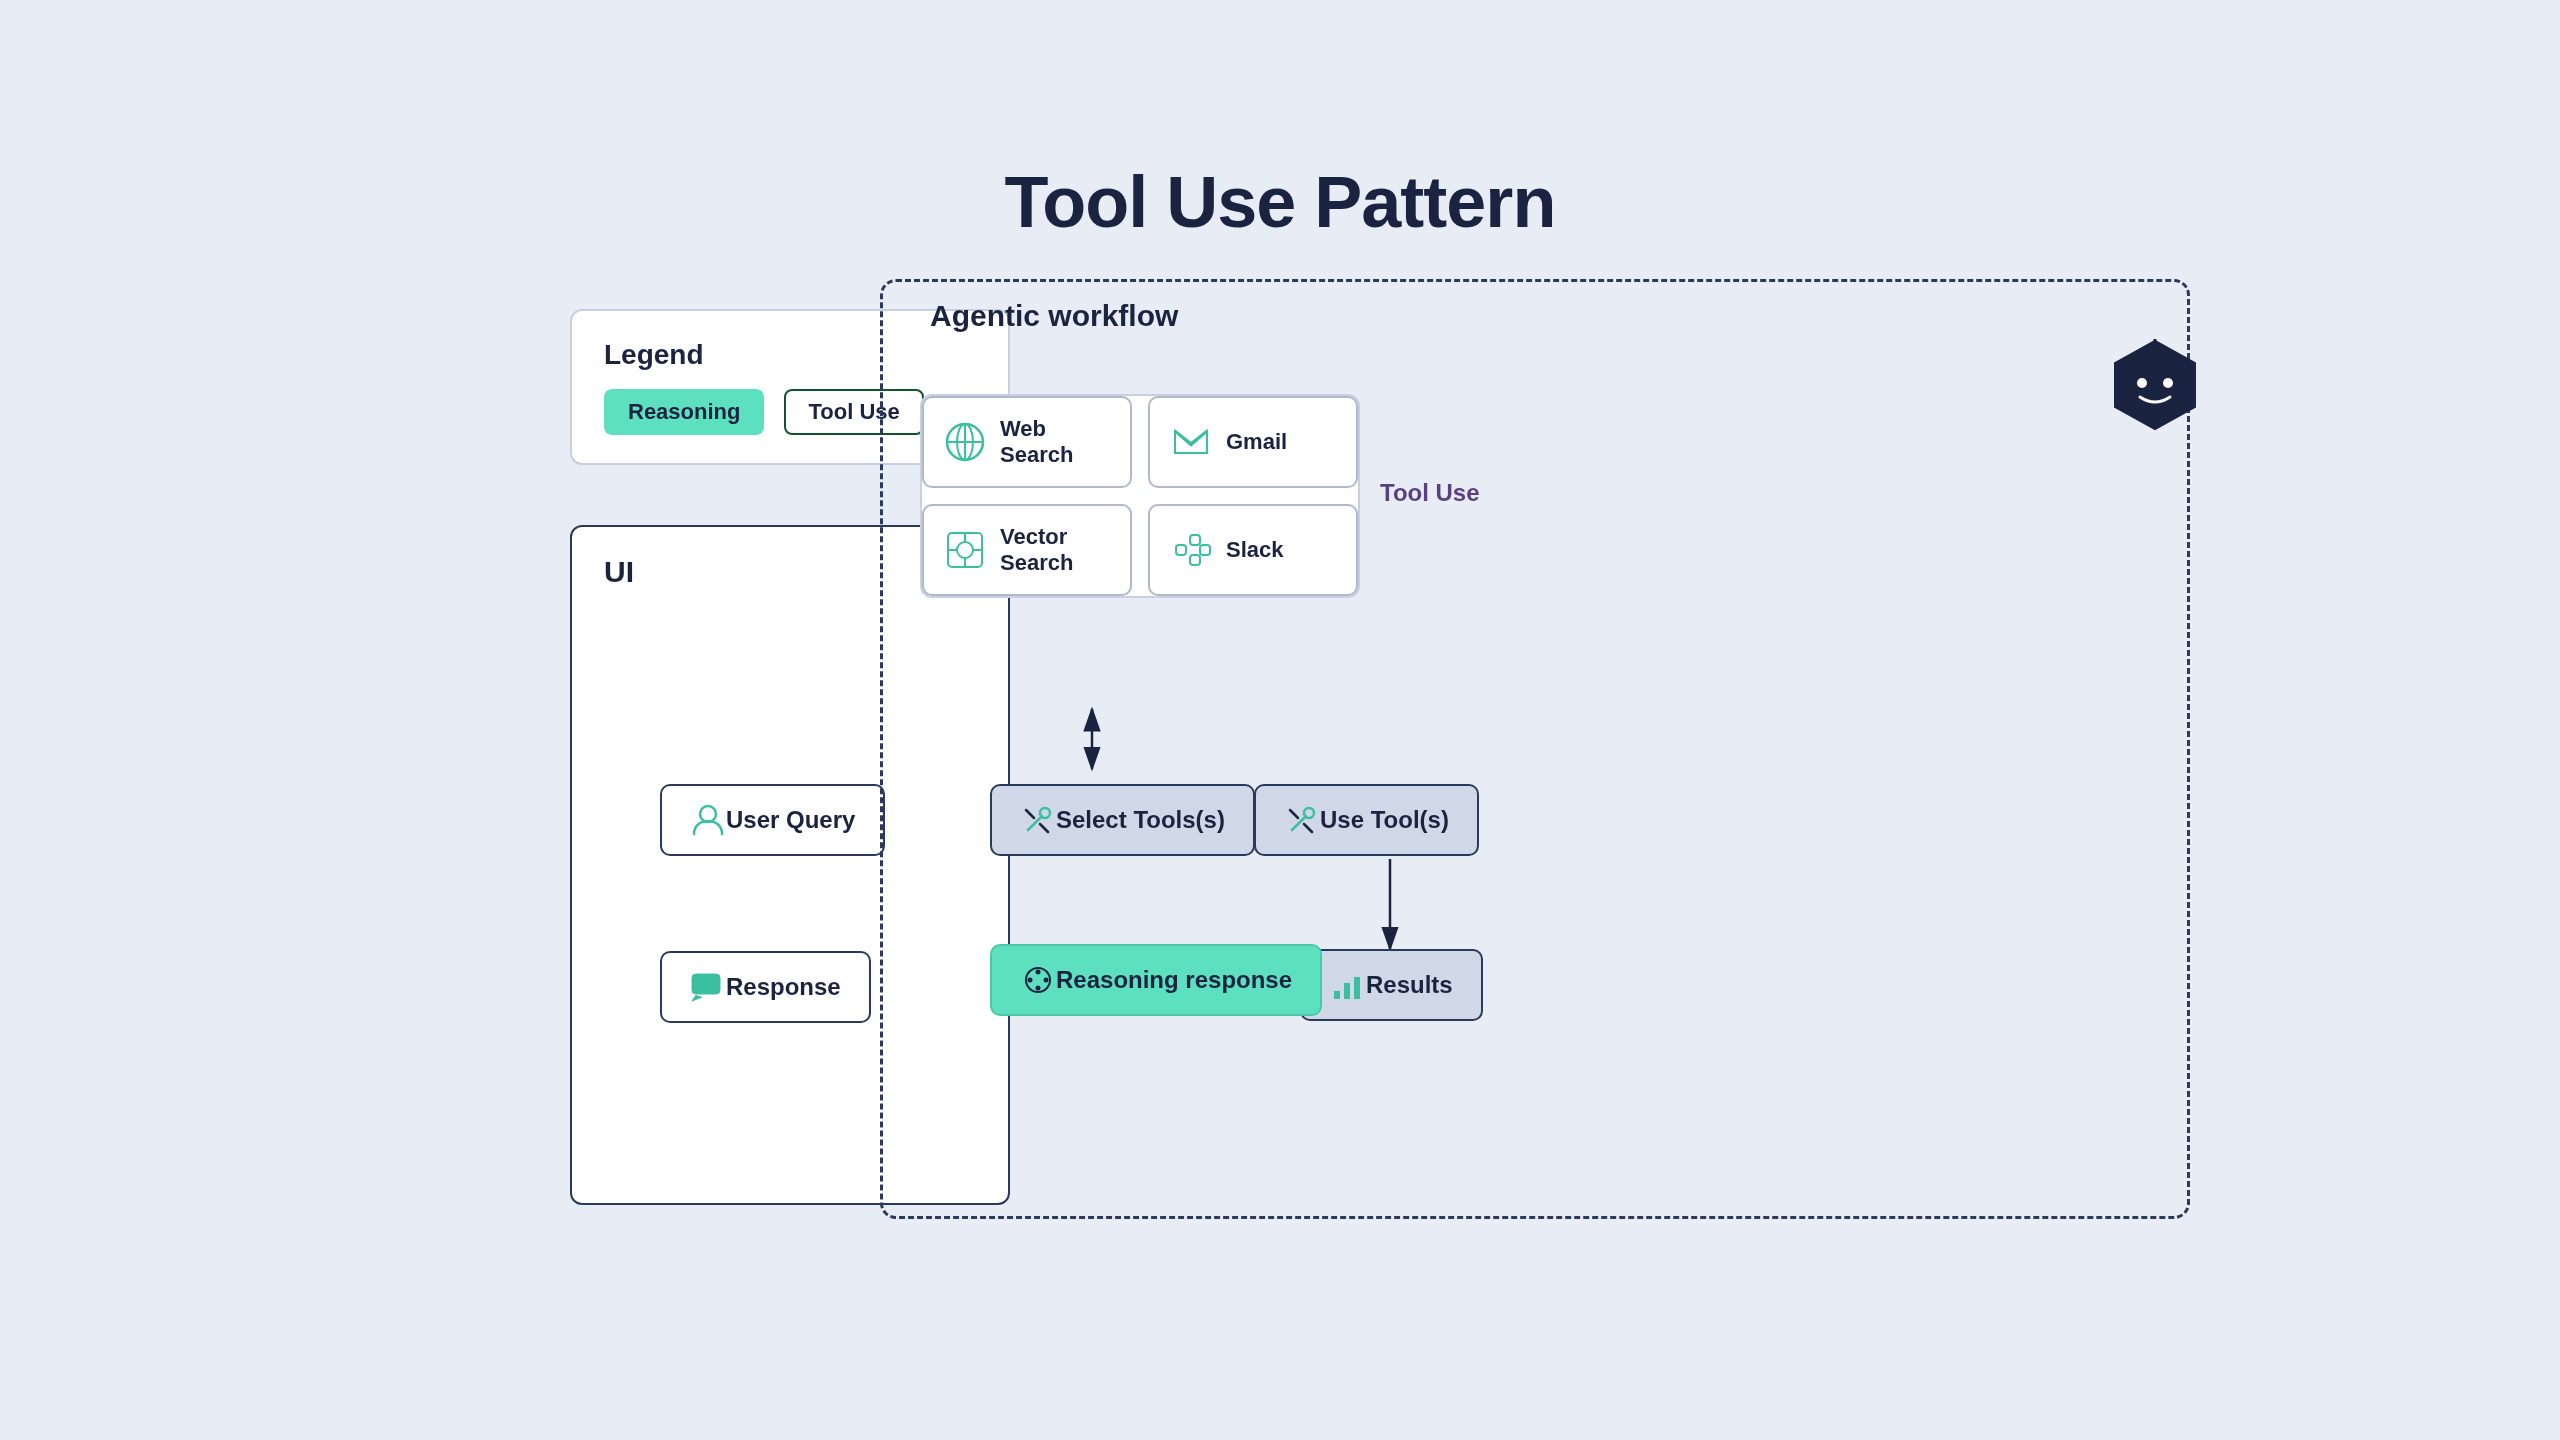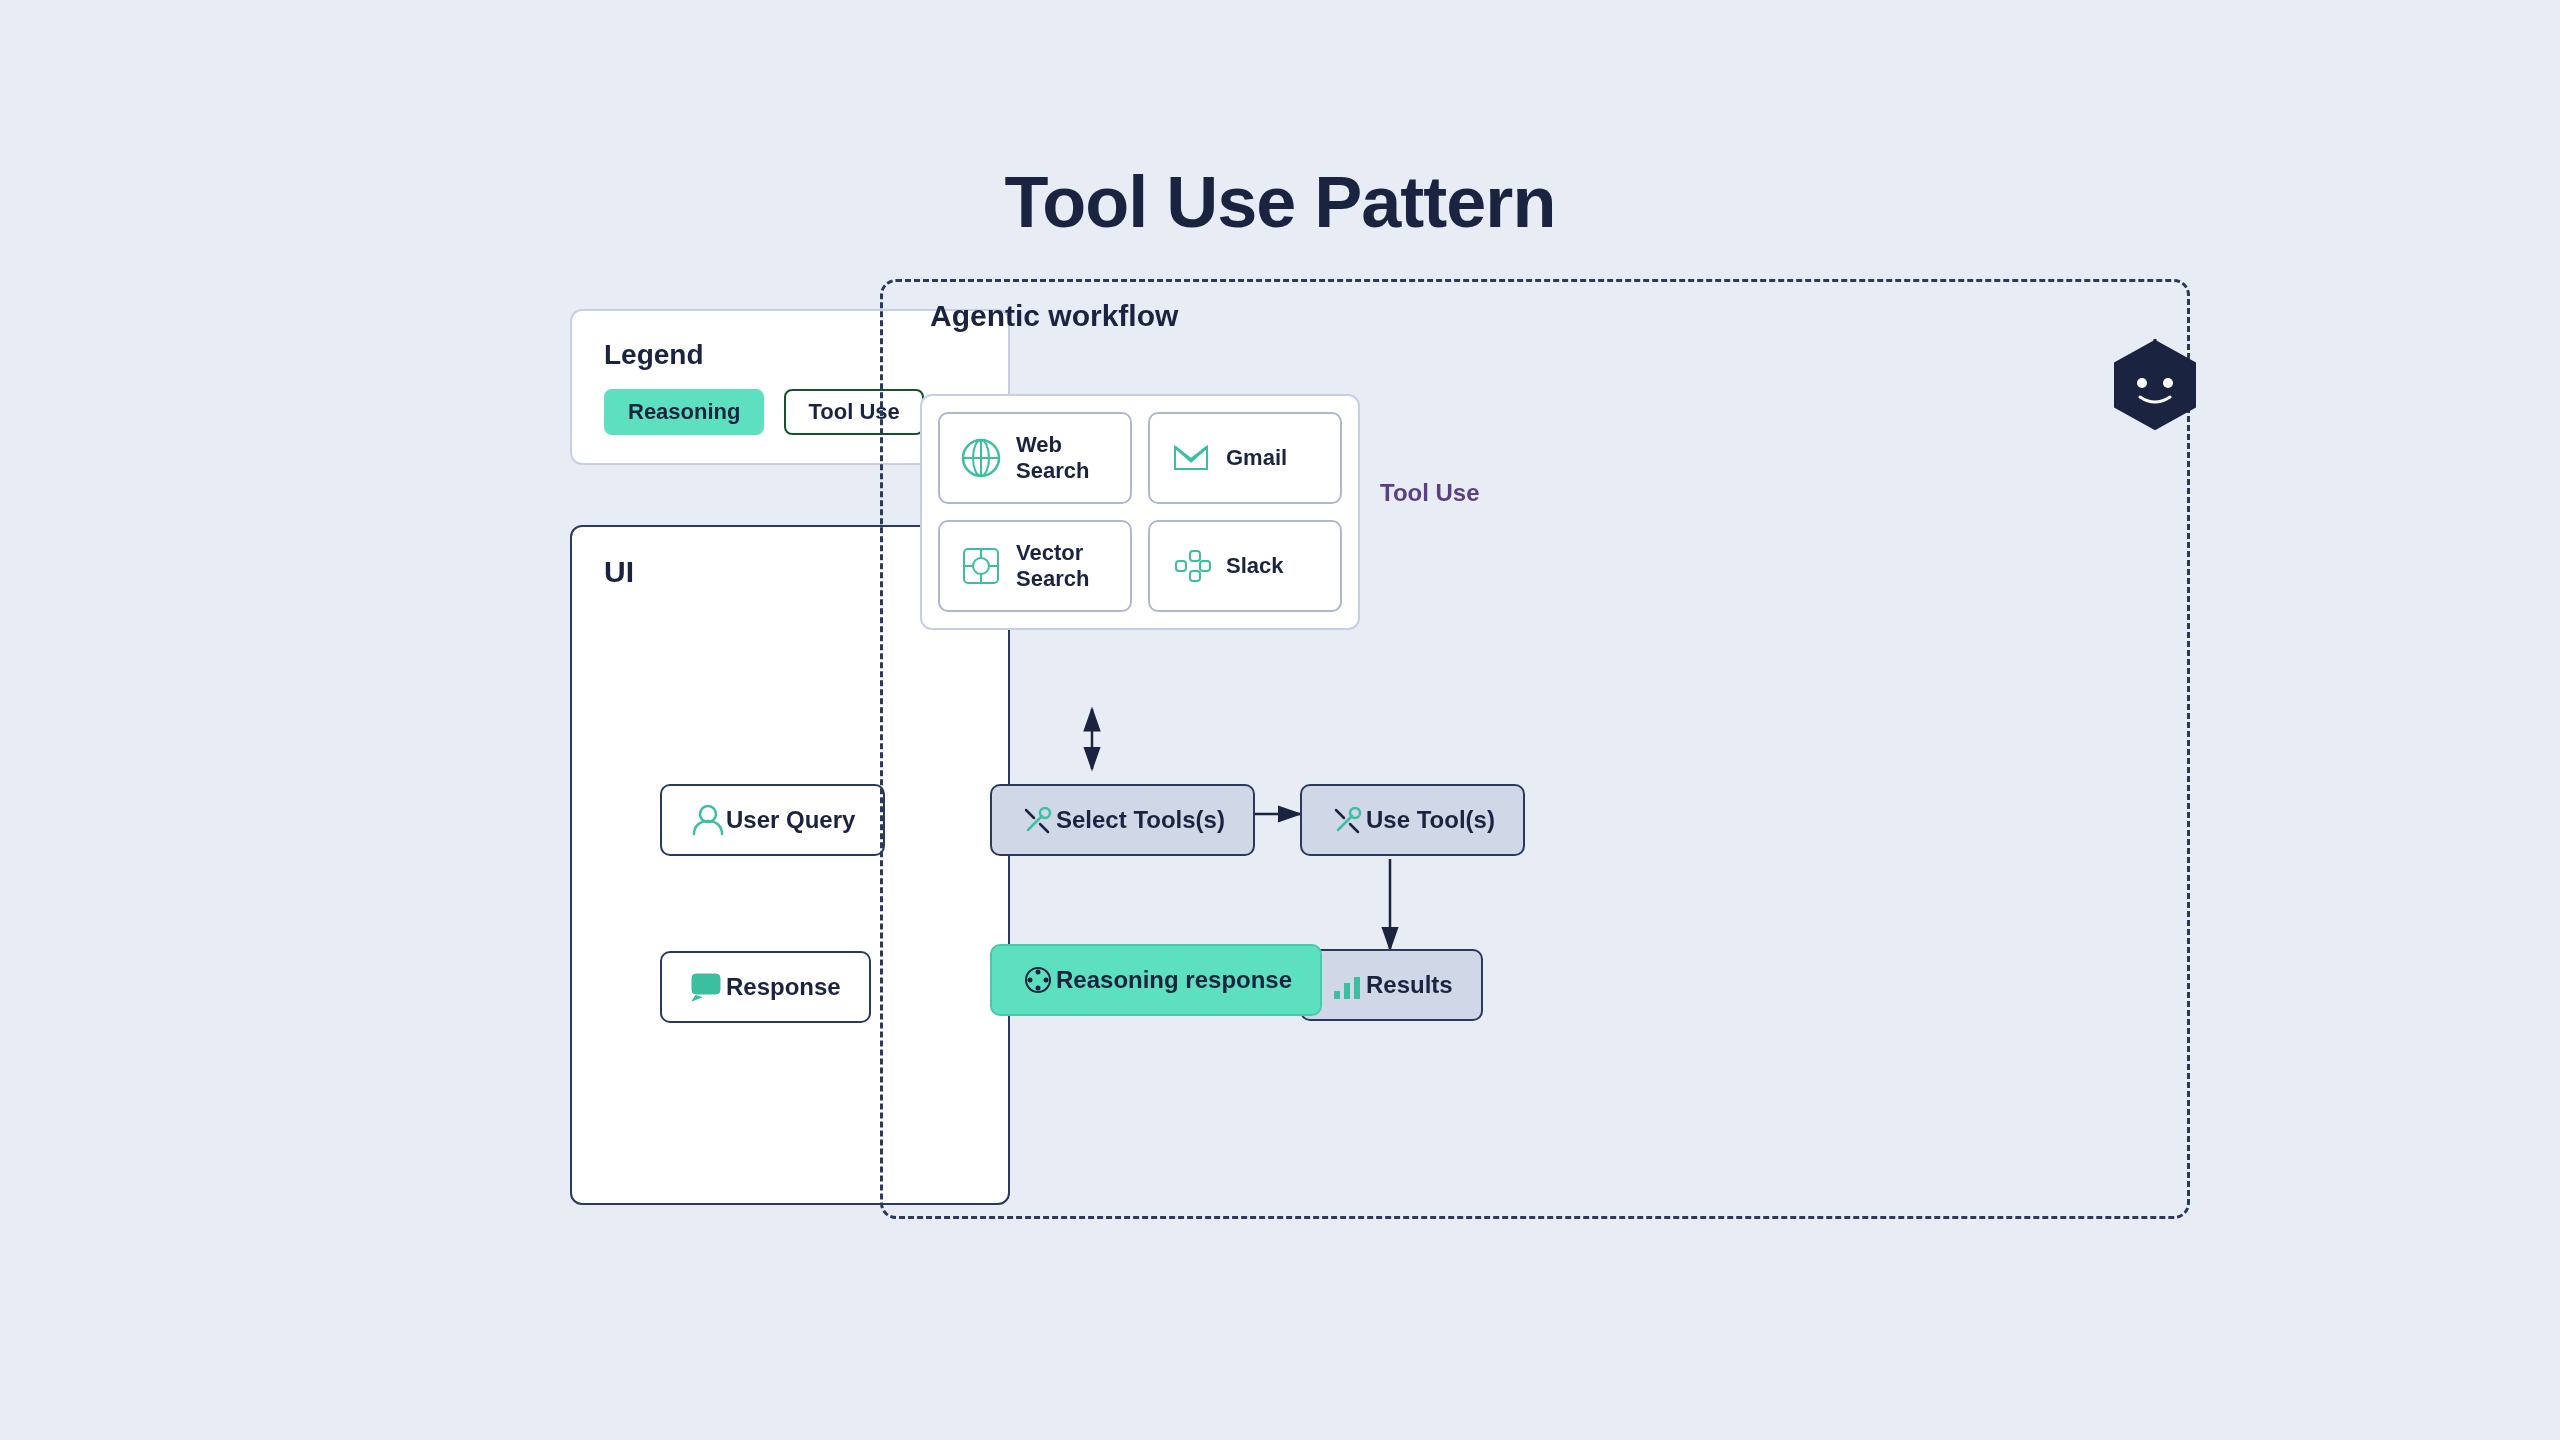--- a/index.html
+++ b/index.html
@@ -80,21 +80,20 @@
 
     
     .tools-grid {
       display: grid;
       grid-template-columns: 1fr 1fr;
       gap: 16px;
       width: 440px;
       background: white;
       border: 2px solid #c8cfe0;
       border-radius: 12px;
-      padding: 16px;
       margin-bottom: 0;
     }
     .tool-card {
       border: 2px solid #b0b8cc;
       border-radius: 10px;
       padding: 18px 20px;
       display: flex;
       align-items: center;
       gap: 14px;
       font-size: 22px;
@@ -281,21 +280,21 @@
   <div class="pos-node node" style="left:660px; top:505px; background:#d0d8e8;">
     <svg class="node-icon" viewBox="0 0 36 36" fill="none">
       <path d="M8 28 L22 14" stroke="#3bbfa0" stroke-width="2.5" stroke-linecap="round"></path>
       <circle cx="25" cy="11" r="5" stroke="#3bbfa0" stroke-width="2.5"></circle>
       <path d="M6 8 L14 16" stroke="#1a2340" stroke-width="2.5" stroke-linecap="round"></path>
       <path d="M20 22 L28 30" stroke="#1a2340" stroke-width="2.5" stroke-linecap="round"></path>
     </svg>
     <span>Select Tools(s)</span>
   </div>
 
-  <div class="pos-node node" style="left:970px; top:505px; background:#d0d8e8;align-items:center;">
+  <div class="pos-node node" style="left:924px; top:505px; background:#d0d8e8;align-items:center;">
     <svg class="node-icon" viewBox="0 0 36 36" fill="none">
       <path d="M8 28 L22 14" stroke="#3bbfa0" stroke-width="2.5" stroke-linecap="round"></path>
       <circle cx="25" cy="11" r="5" stroke="#3bbfa0" stroke-width="2.5"></circle>
       <path d="M6 8 L14 16" stroke="#1a2340" stroke-width="2.5" stroke-linecap="round"></path>
       <path d="M20 22 L28 30" stroke="#1a2340" stroke-width="2.5" stroke-linecap="round"></path>
     </svg>
     <span>Use Tool(s)</span>
   </div>
 
   <div class="pos-node node" style="left:970px; top:670px; background:#d0d8e8;">

